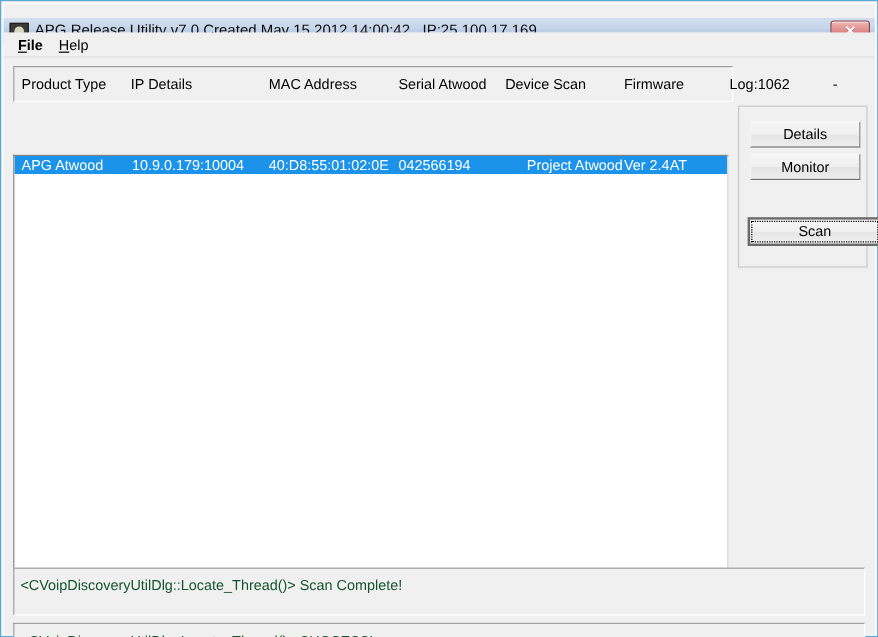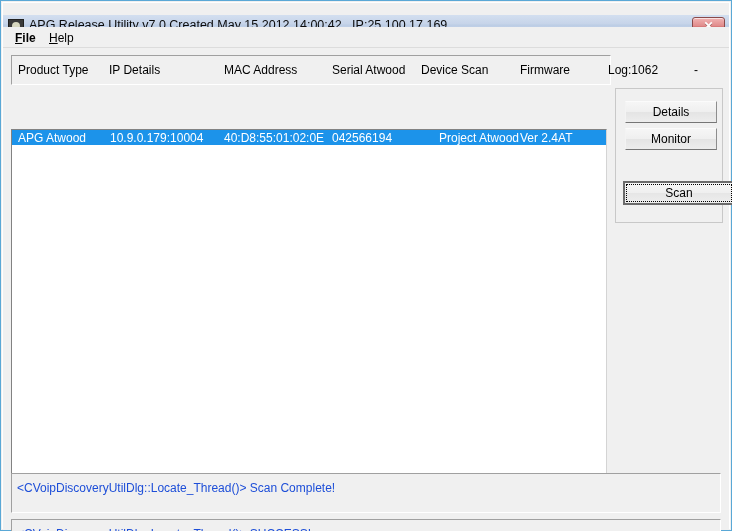--- a/index.html
+++ b/index.html
@@ -241,21 +241,21 @@
     border-right: 1px solid #ffffff;
     border-bottom: 1px solid #ffffff;
     box-sizing: border-box;
   }
   #status-panel-1 { top: 425px; }
   #status-panel-2 { top: 471px; }
   .status-text {
     position: absolute;
     left: 5px; top: 7px;
     font-size: 12px;
-    color: #1d4ed8;
+    color: #14532d;
     white-space: nowrap;
   }
 </style>
 </head>
 <body>
 
 <div id="window">
   <div id="window-inner">
 
     <div id="titlebar">

